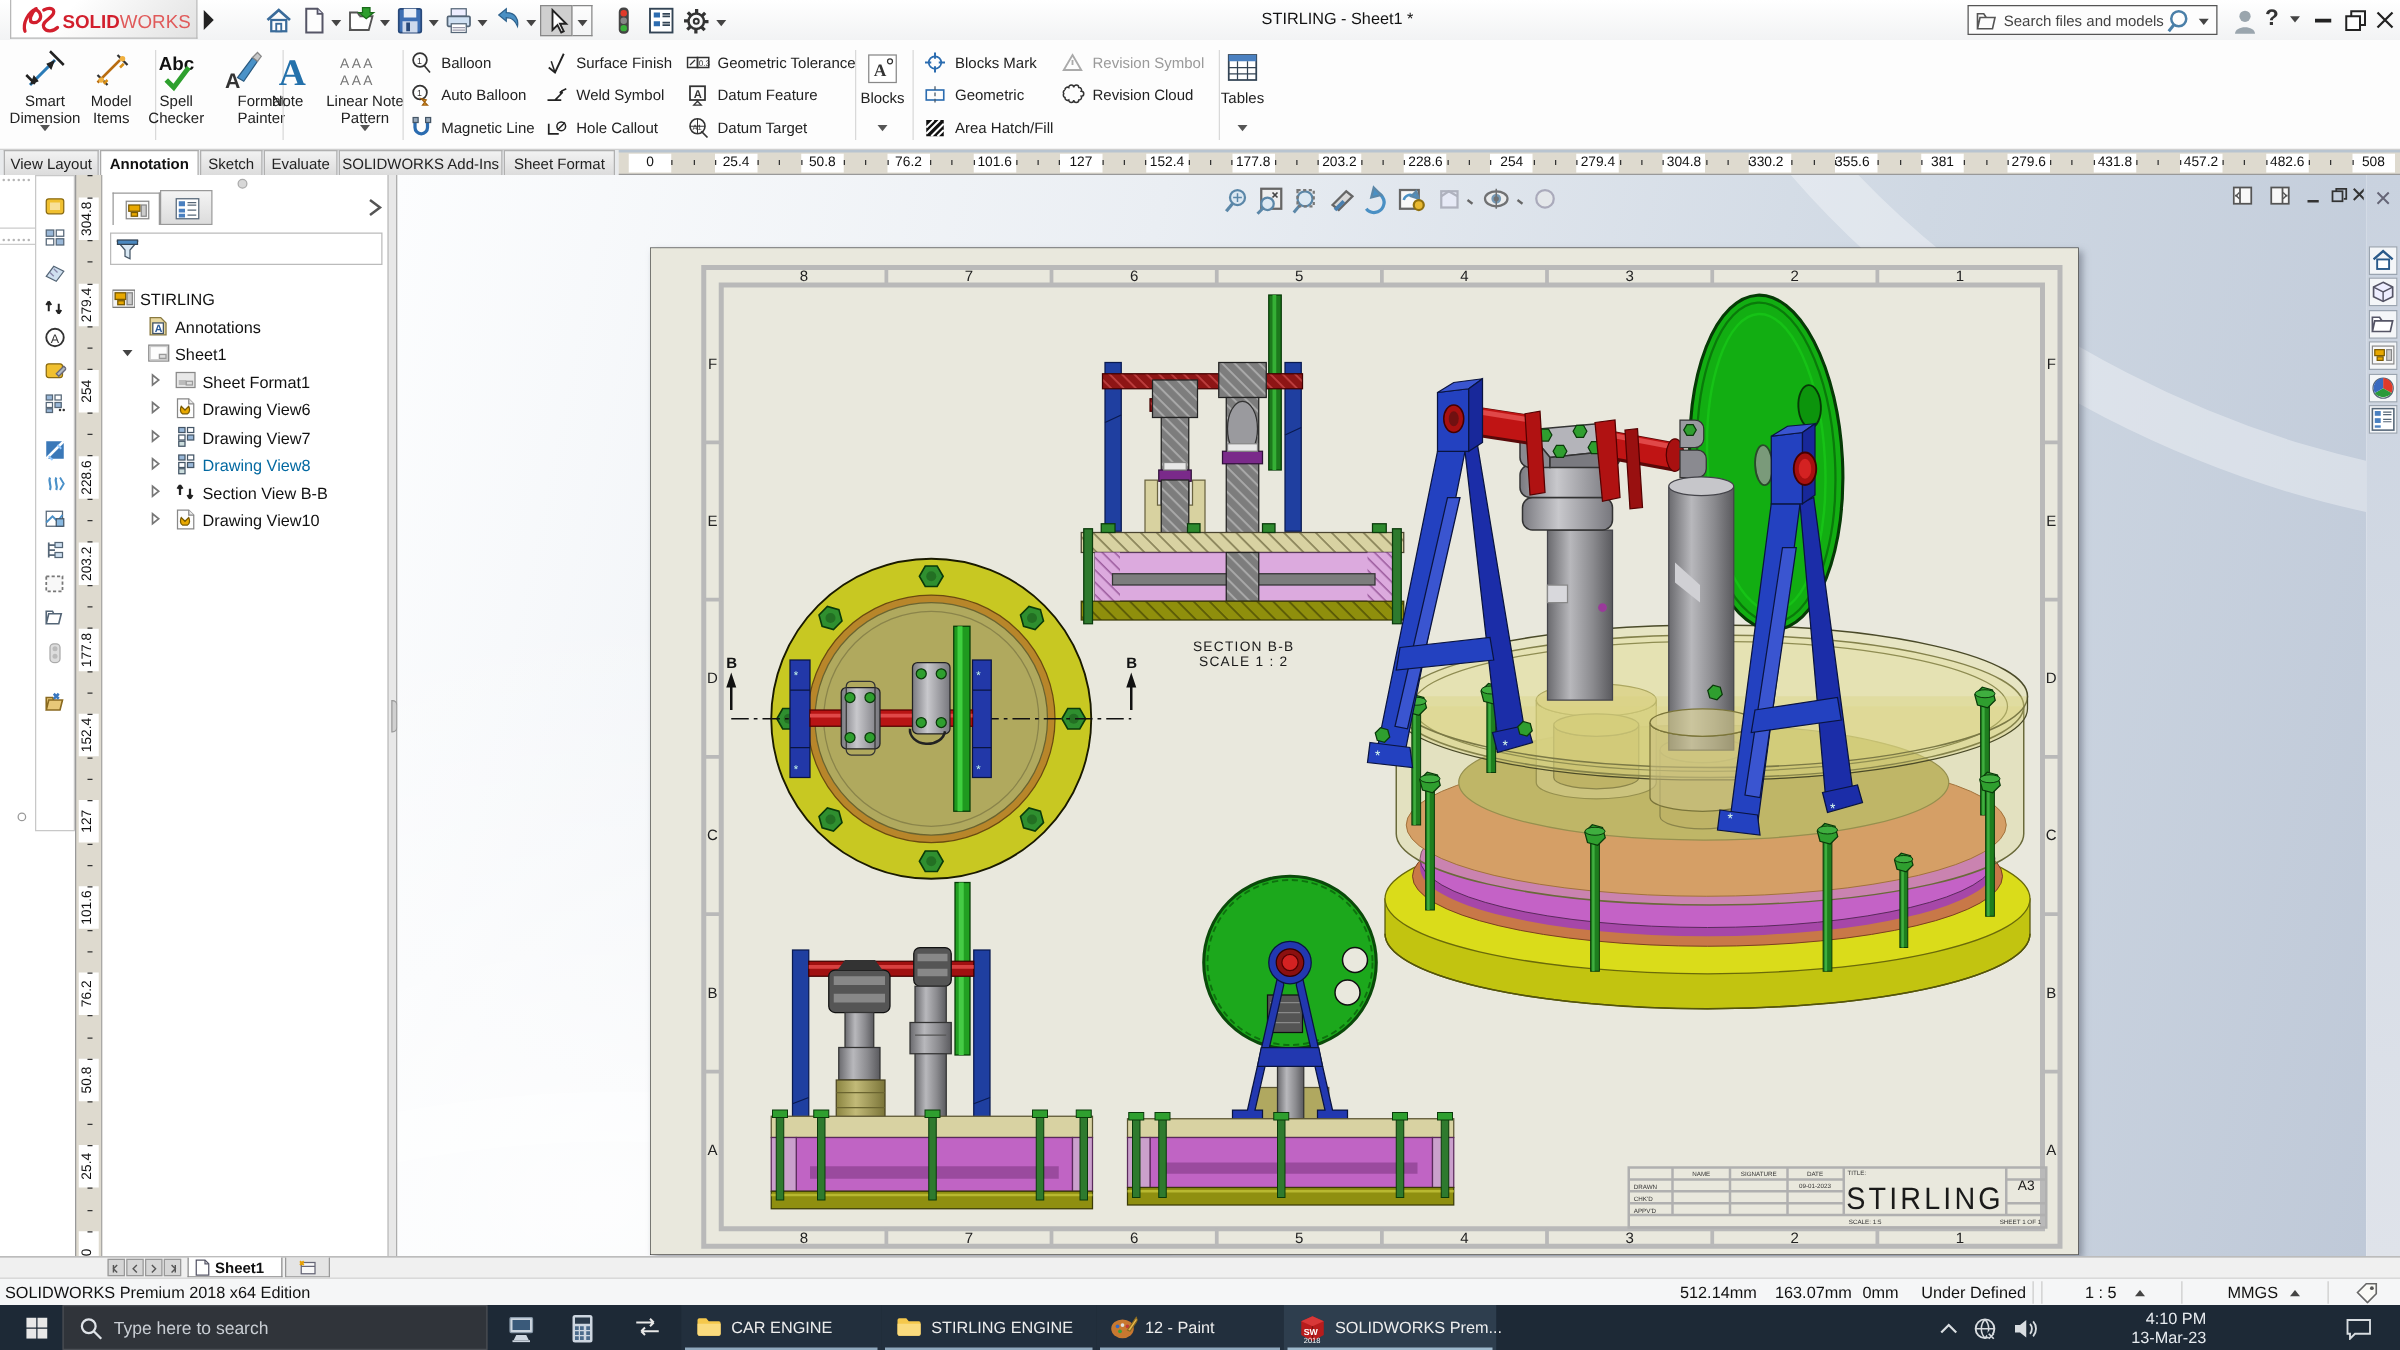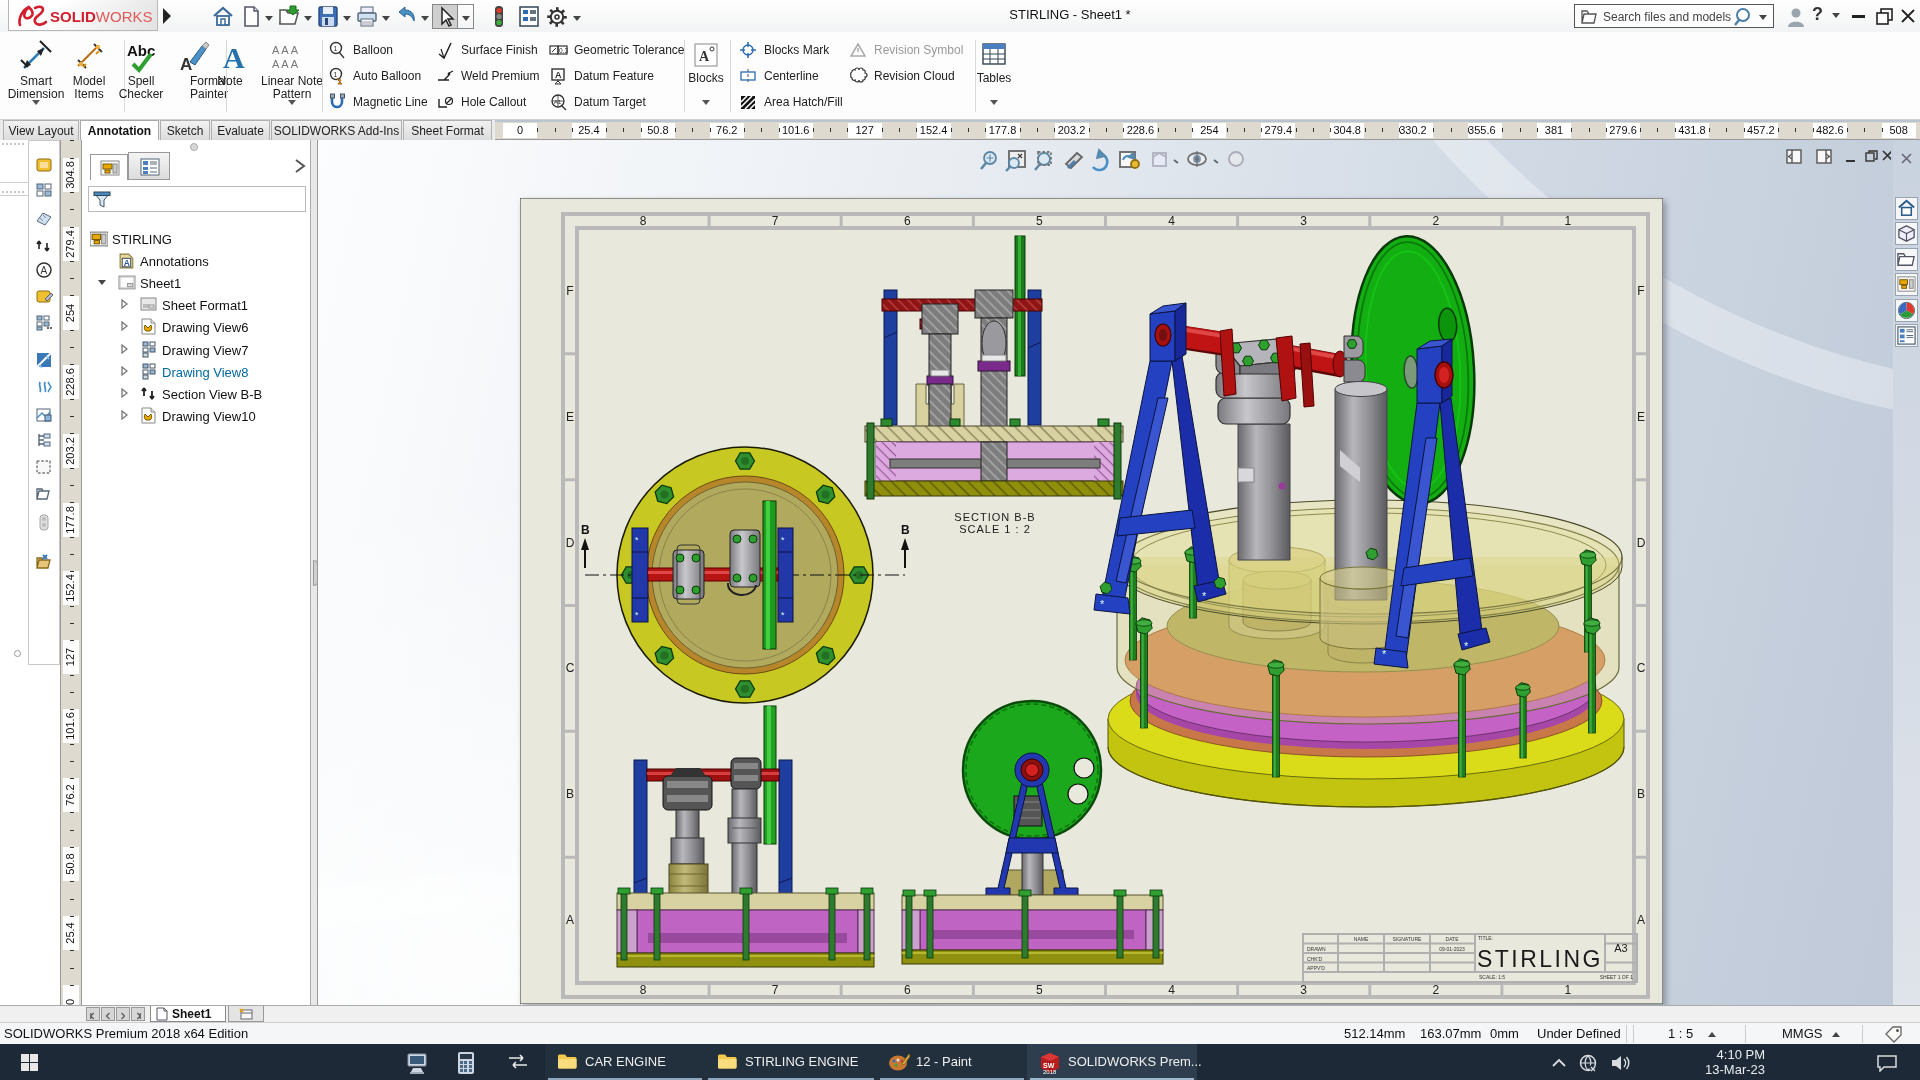--- a/index.html
+++ b/index.html
@@ -193,21 +193,21 @@
 <svg class="abs" style="left:436px;top:9px" width="19" height="19" viewBox="0 0 19 19">
       <path d="M3 13 L8 17 L15 2" fill="none" stroke="#222" stroke-width="1.5"></path>
       <path d="M8 17 L5 8" stroke="#222" stroke-width="1.2"></path>
     </svg>
 <span class="abs" style="left:461px;top:11px;font-size:12px;color:#222;white-space:nowrap">Surface Finish</span>
 <svg class="abs" style="left:436px;top:35px" width="19" height="19" viewBox="0 0 19 19">
       <path d="M2 13 L8 13 L13 8 M8 13 L13 13" fill="none" stroke="#222" stroke-width="1.4"></path>
       <path d="M13 6 l4 -2" stroke="#222" stroke-width="1.2"></path>
       <circle cx="13" cy="7" r="1.4" fill="#222"></circle>
     </svg>
-<span class="abs" style="left:461px;top:37px;font-size:12px;color:#222;white-space:nowrap">Weld Premium</span>
+<span class="abs" style="left:461px;top:37px;font-size:12px;color:#222;white-space:nowrap">Weld Symbol</span>
 <svg class="abs" style="left:436px;top:61px" width="19" height="19" viewBox="0 0 19 19">
       <path d="M3 6 L3 14 L11 14" fill="none" stroke="#222" stroke-width="1.4"></path>
       <circle cx="13" cy="8" r="3.5" fill="none" stroke="#222" stroke-width="1.2"></circle>
       <path d="M10 11 L16 5" stroke="#222" stroke-width="1.2"></path>
     </svg>
 <span class="abs" style="left:461px;top:63px;font-size:12px;color:#222;white-space:nowrap">Hole Callout</span>
 <svg class="abs" style="left:549px;top:9px" width="19" height="19" viewBox="0 0 19 19">
       <rect x="1" y="5" width="8" height="8" fill="none" stroke="#333" stroke-width="1.2"></rect>
       <path d="M3 11 L7 7" stroke="#333"></path>
       <rect x="9" y="5" width="9" height="8" fill="none" stroke="#333" stroke-width="1.2"></rect>
@@ -240,21 +240,21 @@
 <div class="abs" style="left:730px;top:8px;width:1px;height:72px;background:#d9d9d9"></div>
 <svg class="abs" style="left:739px;top:9px" width="19" height="19" viewBox="0 0 19 19">
       <circle cx="9" cy="9" r="5" fill="none" stroke="#2b6cb0" stroke-width="1.4"></circle>
       <path d="M9 1 V6 M9 12 V17 M1 9 H6 M12 9 H17" stroke="#2b6cb0" stroke-width="1.6"></path>
     </svg>
 <span class="abs" style="left:764px;top:11px;font-size:12px;color:#222;white-space:nowrap">Blocks Mark</span>
 <svg class="abs" style="left:739px;top:35px" width="19" height="19" viewBox="0 0 19 19">
       <rect x="2" y="5" width="14" height="8" fill="none" stroke="#2b6cb0" stroke-width="1.3"></rect>
       <path d="M9 2 V16" stroke="#456" stroke-width="1" stroke-dasharray="3 2"></path>
     </svg>
-<span class="abs" style="left:764px;top:37px;font-size:12px;color:#222;white-space:nowrap">Centerline</span>
+<span class="abs" style="left:764px;top:37px;font-size:12px;color:#222;white-space:nowrap">Geometric</span>
 <svg class="abs" style="left:739px;top:61px" width="19" height="19" viewBox="0 0 19 19">
       <rect x="2" y="3" width="14" height="13" fill="#111"></rect>
       <path d="M2 14 L13 3 M2 9 L8 3 M6 16 L16 6 M11 16 L16 11" stroke="#fff" stroke-width="1.6"></path>
     </svg>
 <span class="abs" style="left:764px;top:63px;font-size:12px;color:#222;white-space:nowrap">Area Hatch/Fill</span>
 <svg class="abs" style="left:849px;top:9px" width="19" height="19" viewBox="0 0 19 19">
       <path d="M9 3 L16 15 L2 15 Z" fill="none" stroke="#aaa" stroke-width="1.5"></path>
       <path d="M9 7 v4" stroke="#aaa" stroke-width="1.5"></path>
     </svg>
 <span class="abs" style="left:874px;top:11px;font-size:12px;color:#9a9a9a;white-space:nowrap">Revision Symbol</span>
@@ -1190,20 +1190,27 @@
       <circle cx="13.5" cy="5.5" r="1.5" fill="#555"></circle>
     </svg>
 </div>
 <div class="abs" style="left:0;top:1044px;width:1920px;height:36px;background:#1d2936">
 <svg class="abs" style="left:21px;top:10px" width="17" height="17" viewBox="0 0 17 17">
       <rect x="0" y="0" width="8" height="8" fill="#e8e8e8"></rect>
       <rect x="9" y="0" width="8" height="8" fill="#e8e8e8"></rect>
       <rect x="0" y="9" width="8" height="8" fill="#e8e8e8"></rect>
       <rect x="9" y="9" width="8" height="8" fill="#e8e8e8"></rect>
     </svg>
+<div class="abs" style="left:50px;top:0px;width:340px;height:36px;background:#30343a;border:1px solid #4a4e54">
+<svg class="abs" style="left:12px;top:8px" width="20" height="20" viewBox="0 0 20 20">
+        <circle cx="8" cy="8" r="5.5" fill="none" stroke="#dfe3e8" stroke-width="1.8"></circle>
+        <path d="M12 12 L18 18" stroke="#dfe3e8" stroke-width="1.8"></path>
+      </svg>
+<span class="abs" style="left:40px;top:9px;font-size:14px;color:#c9ced4">Type here to search</span>
+</div>
 <svg class="abs" style="left:405px;top:8px" width="24" height="22" viewBox="0 0 24 22">
       <rect x="3" y="2" width="18" height="12" rx="1" fill="#cdd6e0" stroke="#8898a8"></rect>
       <rect x="5" y="4" width="14" height="8" fill="#3a5a7a"></rect>
       <path d="M8 16 h8 l2 4 h-12 Z" fill="#cdd6e0"></path>
       <path d="M5 21 h14" stroke="#cdd6e0" stroke-width="1.5"></path>
     </svg>
 <svg class="abs" style="left:455px;top:7px" width="22" height="24" viewBox="0 0 22 24">
       <rect x="3" y="1" width="16" height="22" rx="2" fill="#cdd6e0"></rect>
       <rect x="5" y="3" width="12" height="5" fill="#2a3a4a"></rect>
       <g fill="#4a6a8a">

